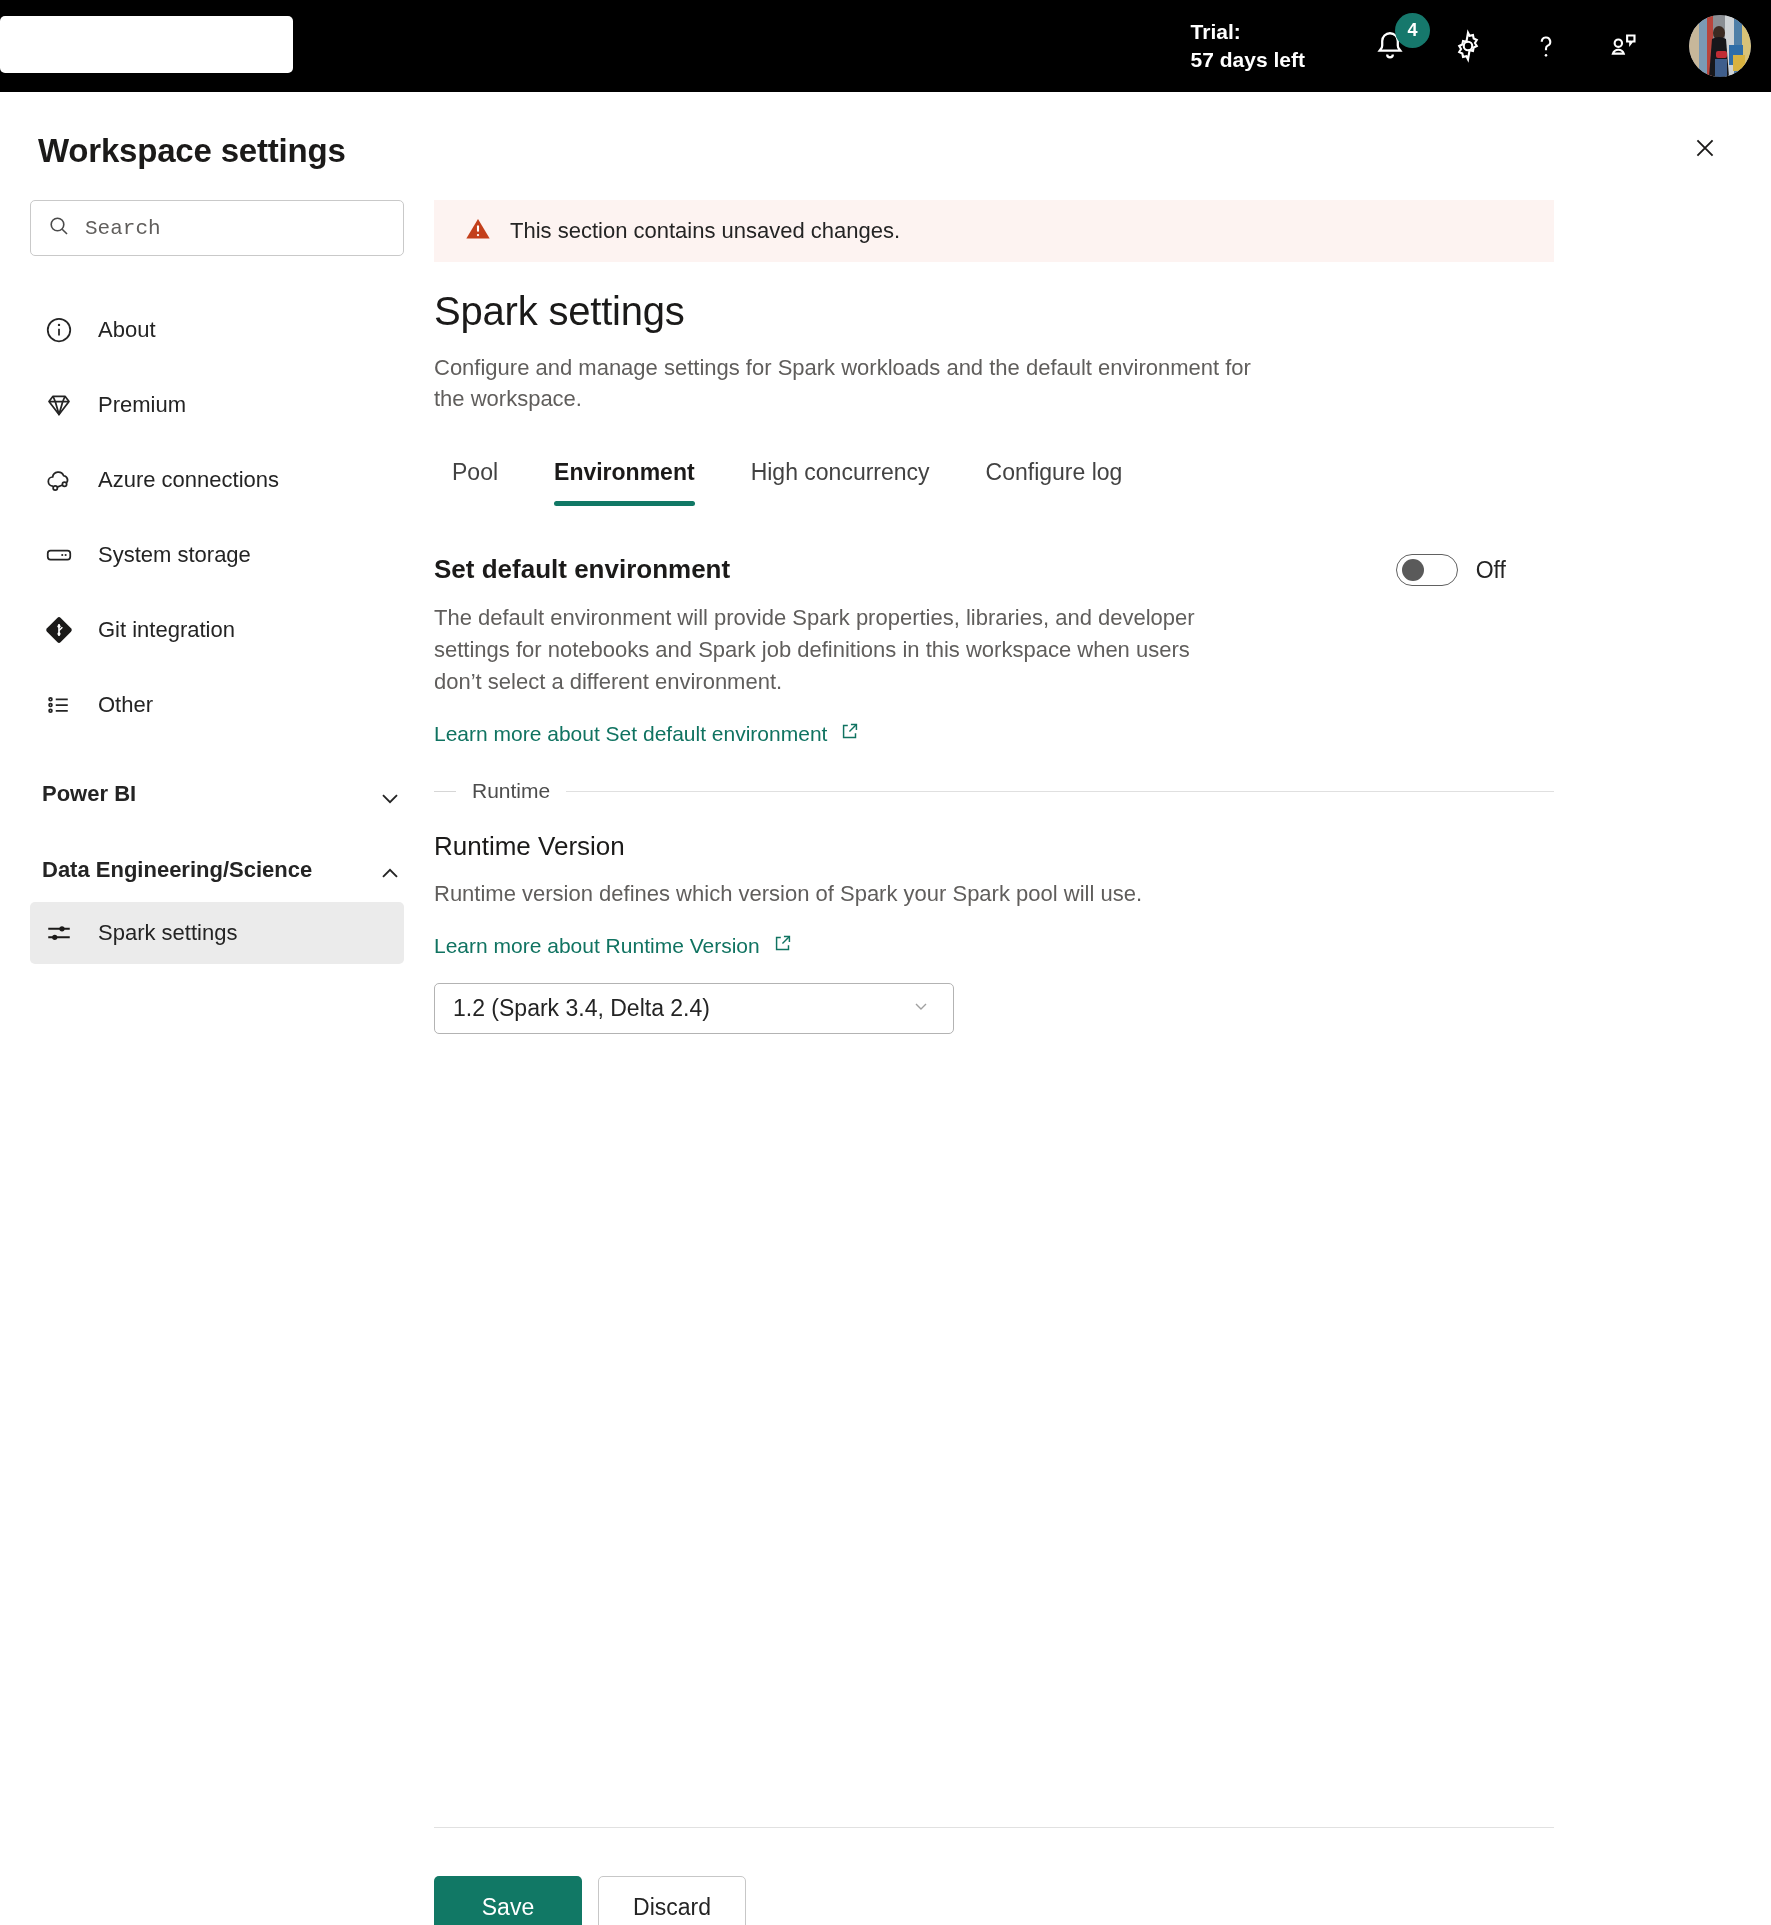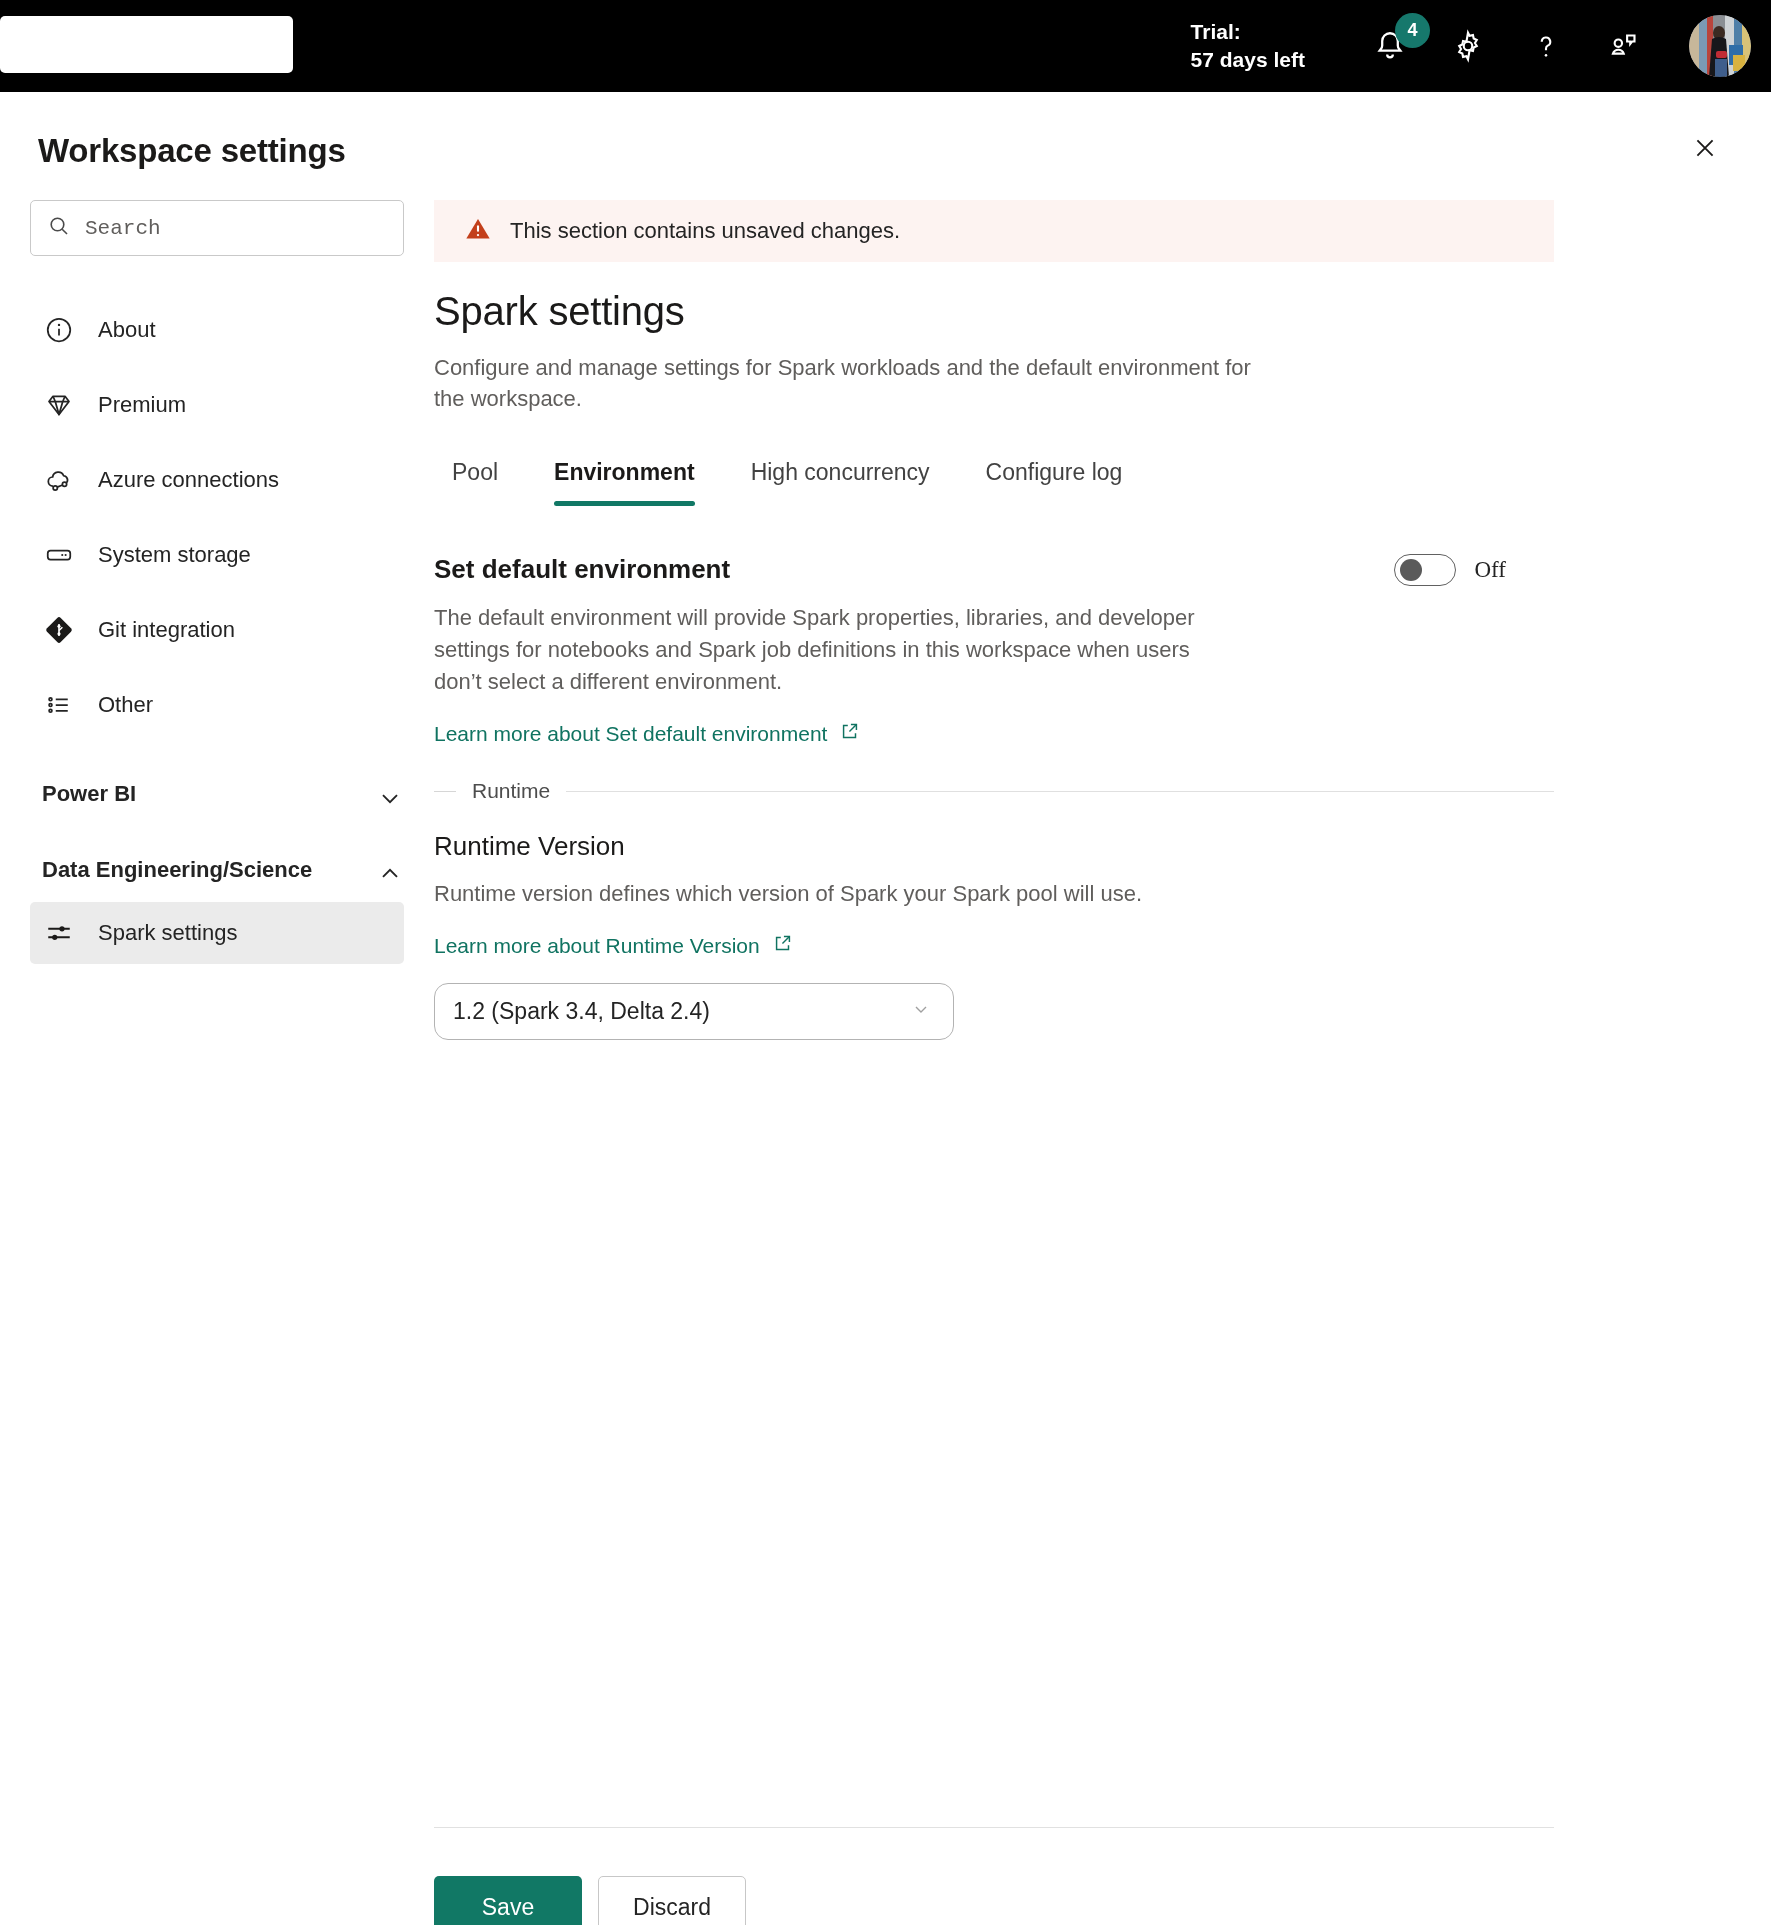--- a/index.html
+++ b/index.html
@@ -220,21 +220,21 @@
     cursor: pointer;
     flex: 0 0 auto;
   }
   .toggle .knob {
     position: absolute;
     width: 22px; height: 22px;
     border-radius: 50%;
     background: #5a5a5a;
     top: 4px; left: 5px;
   }
-  .toggle-label { font-size: 23px; color: #242424; font-family: Liberation Serif, serif; }
+  .toggle-label { font-size: 23px; color: #242424; }
 
   .para {
     font-size: 22px; color: #605e5c;
     line-height: 1.45;
     margin-top: 16px;
     max-width: 800px;
   }
   .link {
     display: inline-flex; align-items: center; gap: 12px;
     color: #107361;
@@ -253,23 +253,23 @@
     font-size: 21px; color: #4d4d4d;
     padding: 0 16px;
     white-space: nowrap;
   }
   .divider-label .rule { flex: 1 1 auto; height: 1px; background: #e0e0e0; }
 
   .h3 { font-size: 26px; font-weight: normal; color: #1b1a19; margin-top: 28px; }
 
   .select {
     margin-top: 24px;
-    width: 520px; height: 57px;
+    width: 520px; height: 51px;
     border: 1px solid #b3b3b3;
-    border-radius: 14px;
+    border-radius: 5px;
     display: flex; align-items: center; justify-content: space-between;
     padding: 0 20px 0 18px;
     font-size: 23px; color: #242424;
     cursor: pointer;
     background: #fff;
   }
 
   .footer-rule {
     position: absolute;
     left: 0; top: 1657px;

